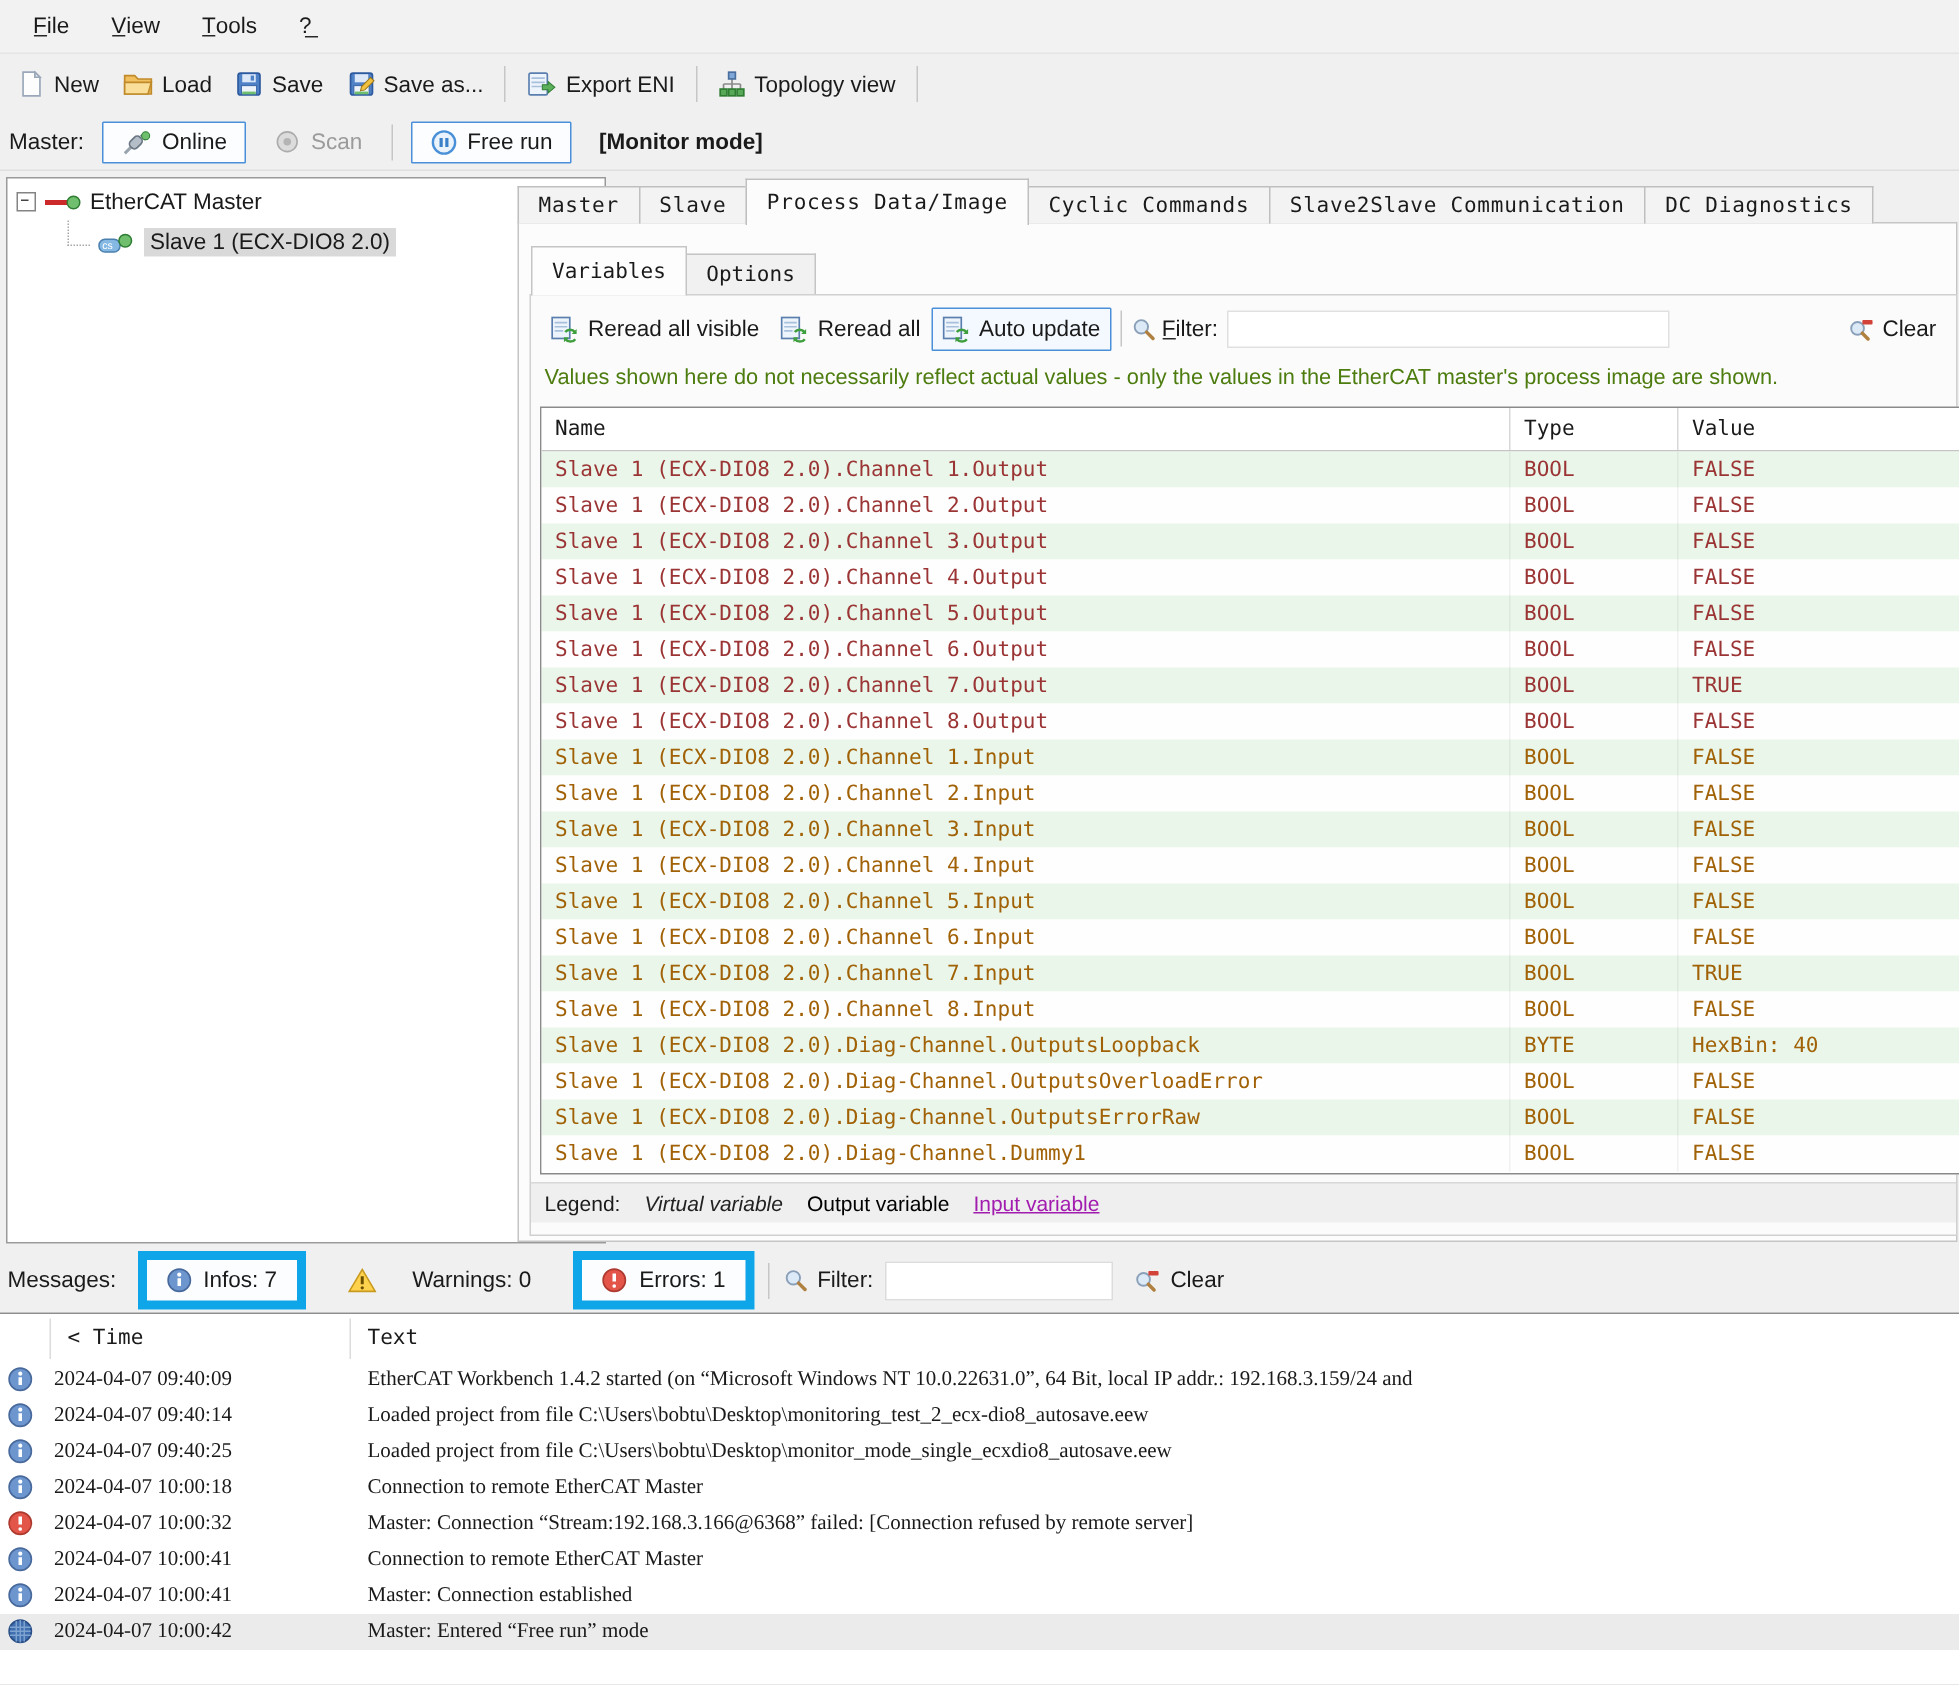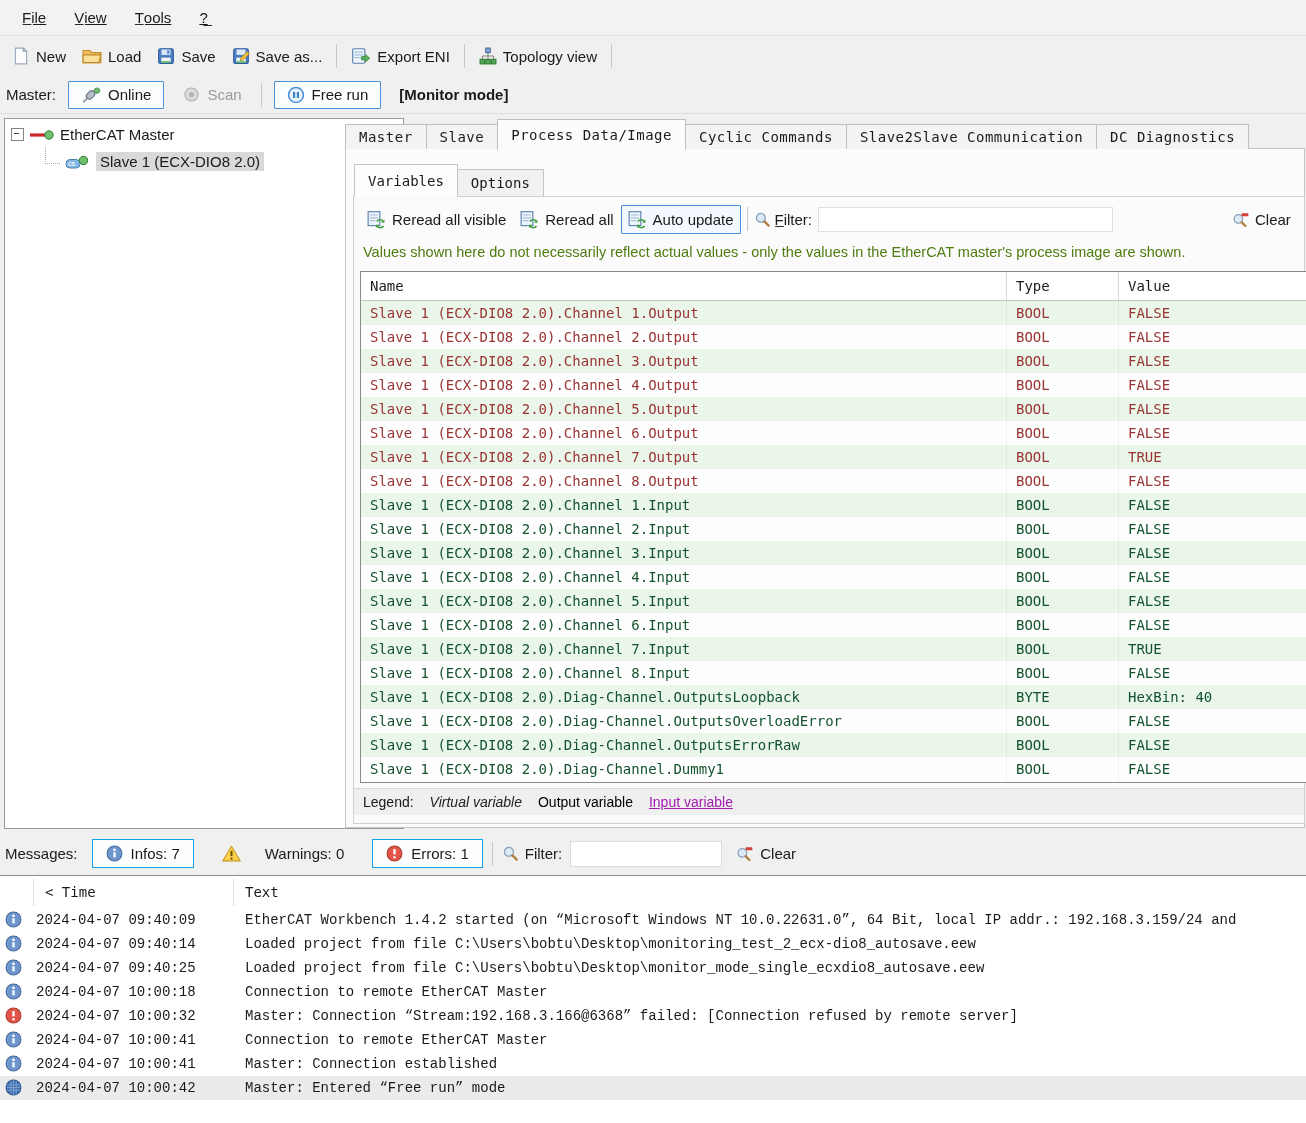--- a/index.html
+++ b/index.html
@@ -2,21 +2,21 @@
 <html><head>
 <meta charset="utf-8">
 <style>
   html,body{margin:0;padding:0;background:#dcdcdc;}
   #app{position:relative;width:1306px;height:1123px;background:#f0f0f0;overflow:hidden;
        font-family:"Liberation Sans",sans-serif;font-size:15px;color:#1a1a1a;}
 
   
   .menubar{position:absolute;top:0;left:0;width:100%;height:36px;display:flex;align-items:center;
            padding-left:8px;box-sizing:border-box;border-bottom:1px solid #e4e4e4;background:#f2f2f2;}
-  .menu-item{padding:6px 14px;cursor:default;text-decoration:underline;}
+  .menu-item{padding:6px 14px;cursor:default;}
 
   
   .toolbar{position:absolute;top:36px;left:0;width:100%;height:40px;display:flex;align-items:center;
            padding-left:4px;box-sizing:border-box;background:#f0f0f0;}
   .tbtn{display:flex;align-items:center;gap:6px;padding:4px 7px;border:1px solid transparent;}
   .vsep{width:1px;height:24px;background:#c6c6c6;margin:0 6px;flex:none;}
 
   
   .masterbar{position:absolute;top:76px;left:0;width:100%;height:38px;display:flex;align-items:center;
              padding-left:6px;box-sizing:border-box;border-bottom:1px solid #dedede;background:#f0f0f0;}
@@ -66,55 +66,55 @@
   .warning{position:absolute;left:9px;top:47px;color:#4d7c0f;font-size:14.5px;}
 
   .vtable{position:absolute;left:6px;top:74px;width:946px;height:510px;border:1px solid #8a8a8a;
           background:#fff;box-sizing:content-box;overflow:hidden;}
   .vhead{display:flex;height:28px;background:#fff;border-bottom:1px solid #c4c4c4;
          font-family:"DejaVu Sans Mono",monospace;font-size:14px;}
   .vhcell{box-sizing:border-box;padding:6px 0 0 9px;border-right:1px solid #d8d8d8;}
   .vrow{display:flex;height:24px;background:#e9f6e9;font-family:"DejaVu Sans Mono",monospace;font-size:14px;}
   .vrow.alt{background:#fefefe;}
   .vrow.output{color:#9b3434;}
-  .vrow.input{color:#14532d;}
+  .vrow.input{color:#a16207;}
   .vcell{box-sizing:border-box;padding:4px 0 0 9px;white-space:nowrap;overflow:hidden;
          border-right:1px solid rgba(0,0,0,.05);}
   .c-name{width:646px;flex:none;}
   .c-type{width:112px;flex:none;}
   .c-value{flex:1;border-right:none;}
 
   .legend{position:absolute;left:0;top:591px;width:100%;height:27px;background:#efefef;
           border-top:1px solid #d8d8d8;display:flex;align-items:center;gap:16px;
           padding-left:9px;box-sizing:border-box;font-size:14px;}
   .leg-virtual{font-style:italic;color:#222;}
   .leg-output{color:#000000;}
   .leg-input{color:#a21caf;text-decoration:underline;}
 
   
   .msgbar{position:absolute;left:0;top:832px;width:100%;height:43px;display:flex;align-items:center;
           background:#f0f0f0;padding-left:5px;box-sizing:border-box;}
-  .msgbar .toggle{display:flex;align-items:center;gap:8px;padding:5px 13px;border:1px solid #0ea5e9;
+  .msgbar .toggle{display:flex;align-items:center;gap:8px;padding:5px 13px;border:6px solid #0ea5e9;
                   background:#fbfdff;margin-left:14px;}
   .msgbar .plain{display:flex;align-items:flex-end;gap:24px;padding:5px 13px;border:1px solid transparent;
                  margin-left:14px;}
   .msgbar .vsep{margin:0 9px;}
   .minput{width:152px;height:26px;border:1px solid #dcdcdc;background:#fff;box-sizing:border-box;
           margin-left:8px;font-family:"Liberation Sans",sans-serif;font-size:14px;padding:0 4px;}
   .mclear{display:flex;align-items:center;gap:7px;margin-left:8px;padding:4px 6px;}
 
   
   .logpanel{position:absolute;left:0;top:875px;width:100%;height:248px;background:#fff;
             border-top:1px solid #8e8e8e;box-sizing:border-box;}
   .lhead{position:relative;height:32px;font-family:"DejaVu Sans Mono",monospace;font-size:14px;}
   .lh-time{position:absolute;left:45px;top:8px;}
   .lh-text{position:absolute;left:245px;top:8px;}
   .lsep1,.lsep2{position:absolute;top:3px;width:1px;height:27px;background:#dcdcdc;}
   .lsep1{left:33px;} .lsep2{left:233px;}
-  .lrow{position:relative;height:24px;font-family:Liberation Mono, monospace;font-size:14px;
+  .lrow{position:relative;height:24px;font-family:Liberation Serif, serif;font-size:14px;
         white-space:nowrap;}
   .lrow.selected{background:#ebebeb;}
   .licon{position:absolute;left:5px;top:3px;width:17px;height:17px;}
   .ltime{position:absolute;left:36px;top:4px;}
   .ltext{position:absolute;left:245px;top:4px;right:0;overflow:hidden;}
   .bicon{display:inline-flex;flex:none;line-height:0;}
 </style>
 </head>
 <body>
 

